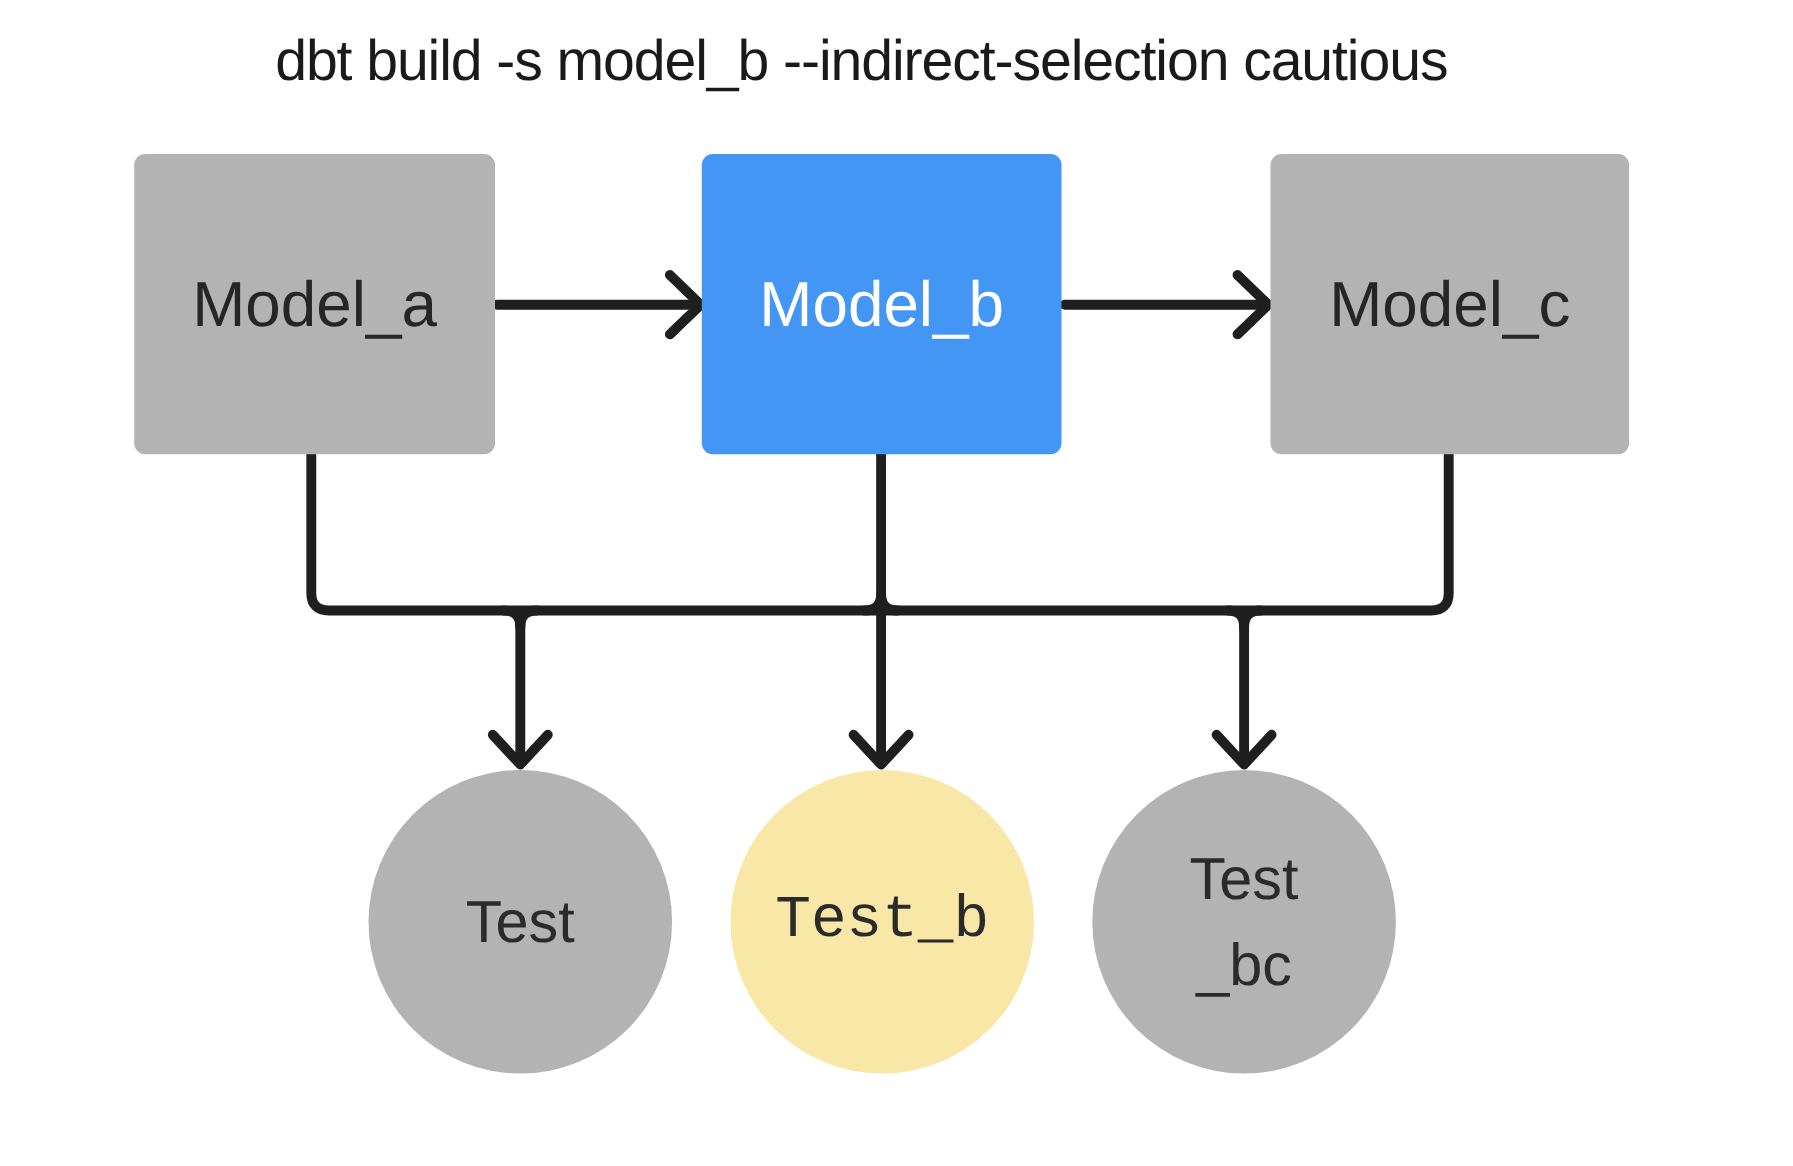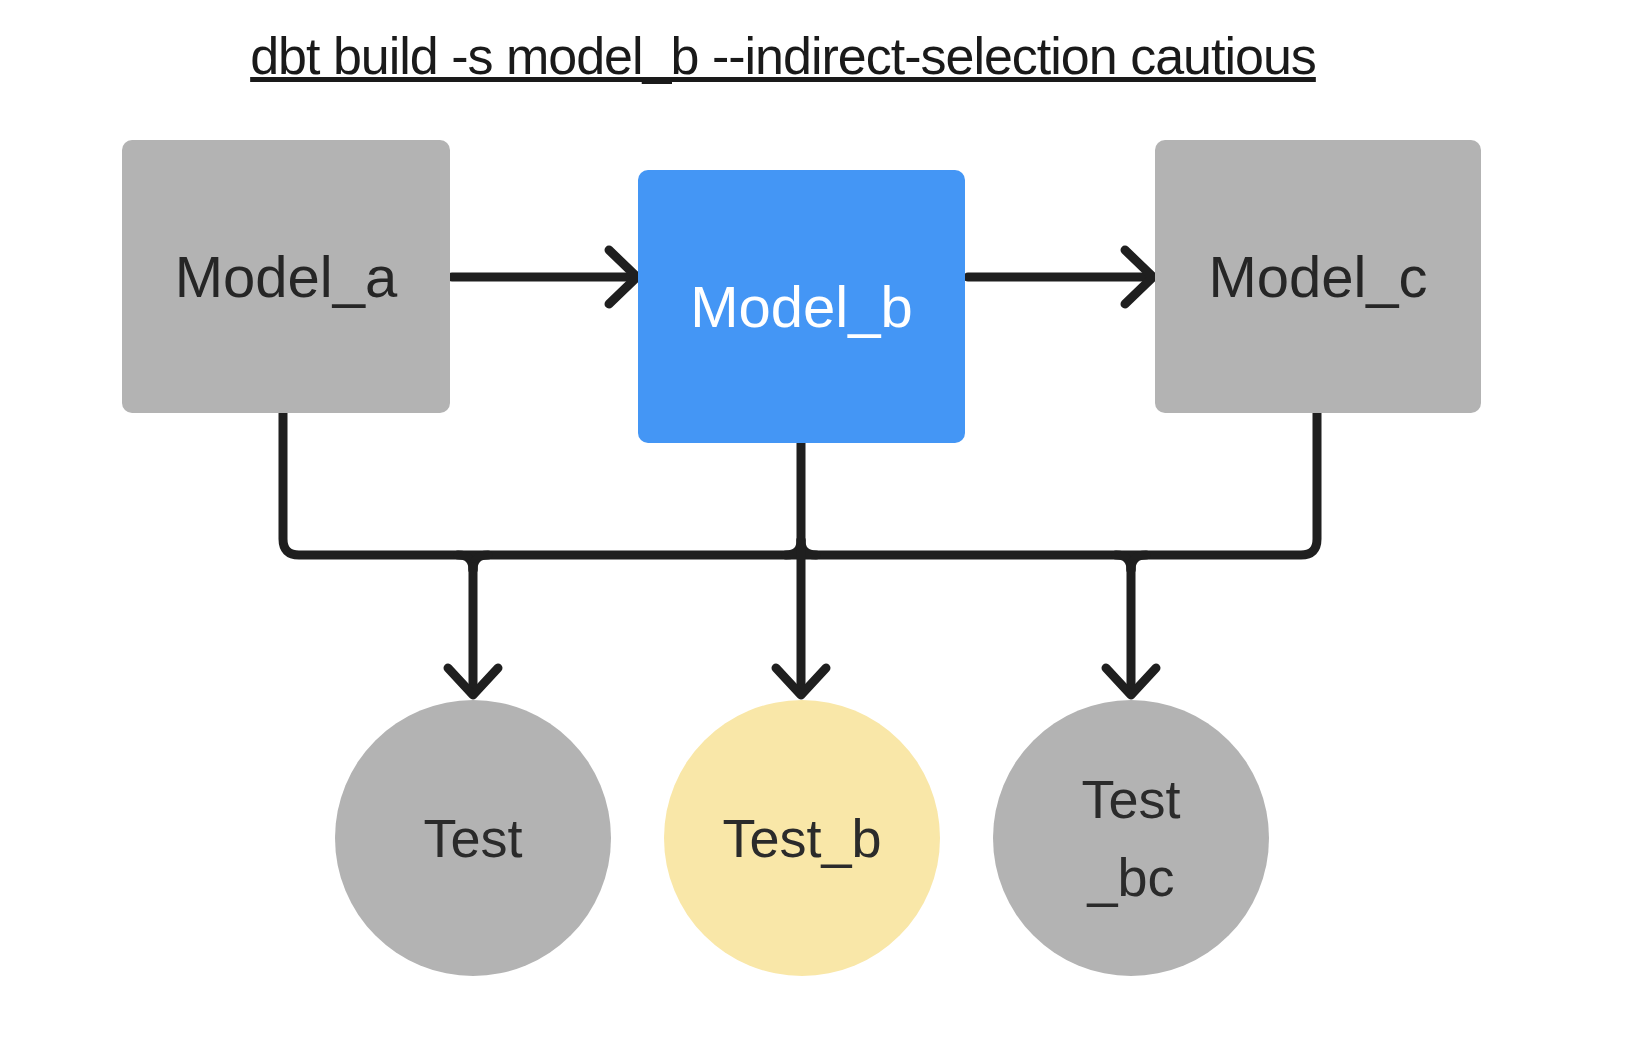--- a/index.html
+++ b/index.html
@@ -35,21 +35,21 @@
   }
   .model-box{
     position:absolute;
     display:flex;align-items:center;justify-content:center;
     border-radius:10px;
     font-size:58px;font-weight:500;
     background:#b3b3b3;color:#262626;
     white-space:nowrap;
   }
   .model-a{left:122px;top:140px;width:328px;height:273px;}
-  .model-b{left:638px;top:140px;width:327px;height:273px;margin-top:30px;}
+  .model-b{left:638px;top:140px;width:327px;height:273px;}
   .model-c{left:1155px;top:140px;width:326px;height:273px;text-align:center;}
   .test-circle{
     position:absolute;
     width:276px;height:276px;
     border-radius:50%;
     background:#b3b3b3;color:#2b2b2b;
     display:flex;flex-direction:column;align-items:center;justify-content:center;
     font-size:54px;font-weight:500;
     line-height:78px;
     text-align:center;
@@ -57,21 +57,21 @@
   }
   .test-ab{left:335px;top:700px;}
   .test-b{left:664px;top:700px;}
   .test-bc{left:993px;top:700px;}
 </style>
 </head>
 <body style="background: rgb(255, 255, 255);">
 
 <div class="canvas">
 
-  <div class="title" style="color: rgb(26, 26, 26); text-decoration: underline;">dbt build -s model_b --indirect-selection cautious</div>
+  <div class="title" style="color: rgb(26, 26, 26);">dbt build -s model_b --indirect-selection cautious</div>
 
   <svg class="edges" viewBox="0 0 1630 1060">
     <g>
       <path d="M 452 277 H 634"></path>
       <path d="M 609 250 L 637 277 L 609 304"></path>
     </g>
     <g>
       <path d="M 968 277 H 1150"></path>
       <path d="M 1125 250 L 1153 277 L 1125 304"></path>
     </g>
@@ -107,21 +107,21 @@
   </div>
 
   <div class="model-box model-c" style="background: rgb(179, 179, 179); color: rgb(38, 38, 38);">
     <span>Model_c</span>
   </div>
 
   <div class="test-circle test-ab" style="background: rgb(179, 179, 179); color: rgb(43, 43, 43);">
     <span>Test</span>
   </div>
 
-  <div class="test-circle test-b" style="background: rgb(249, 231, 168); color: rgb(43, 43, 43);">
+  <div class="test-circle test-b" style="background: rgb(249, 231, 168); color: rgb(43, 43, 43); font-family: Liberation Mono, monospace;">
     <span>Test_b</span>
   </div>
 
   <div class="test-circle test-bc" style="background: rgb(179, 179, 179); color: rgb(43, 43, 43);">
     <span>Test</span>
     <span>_bc</span>
   </div>
 
 </div>
 

